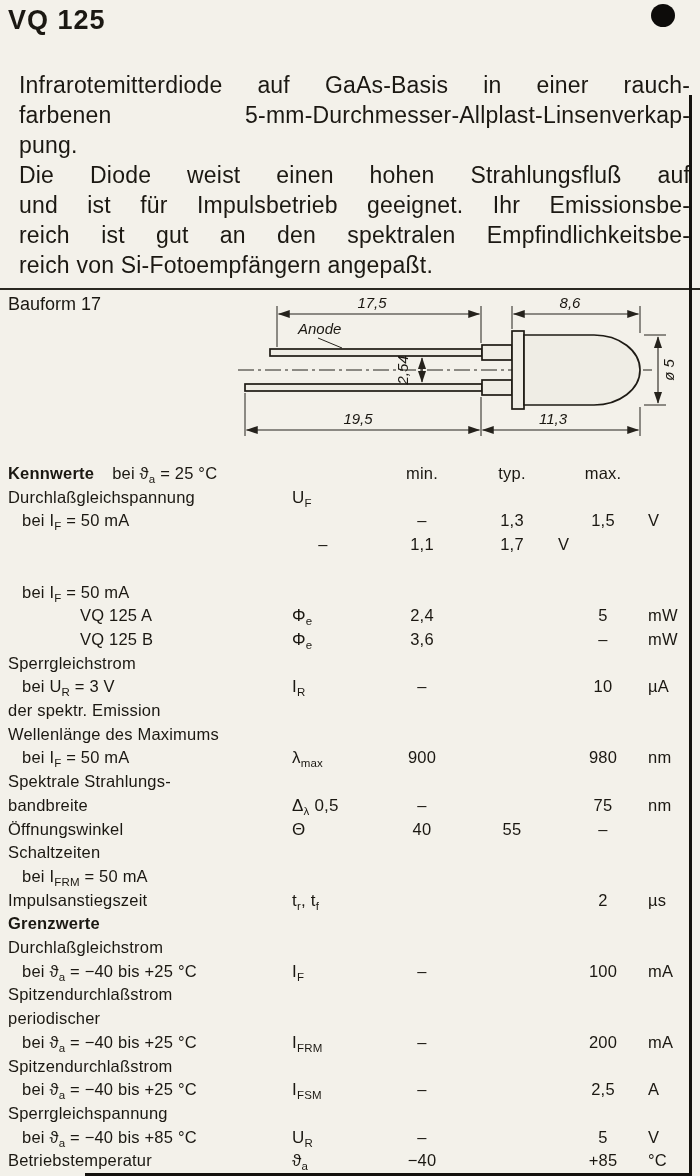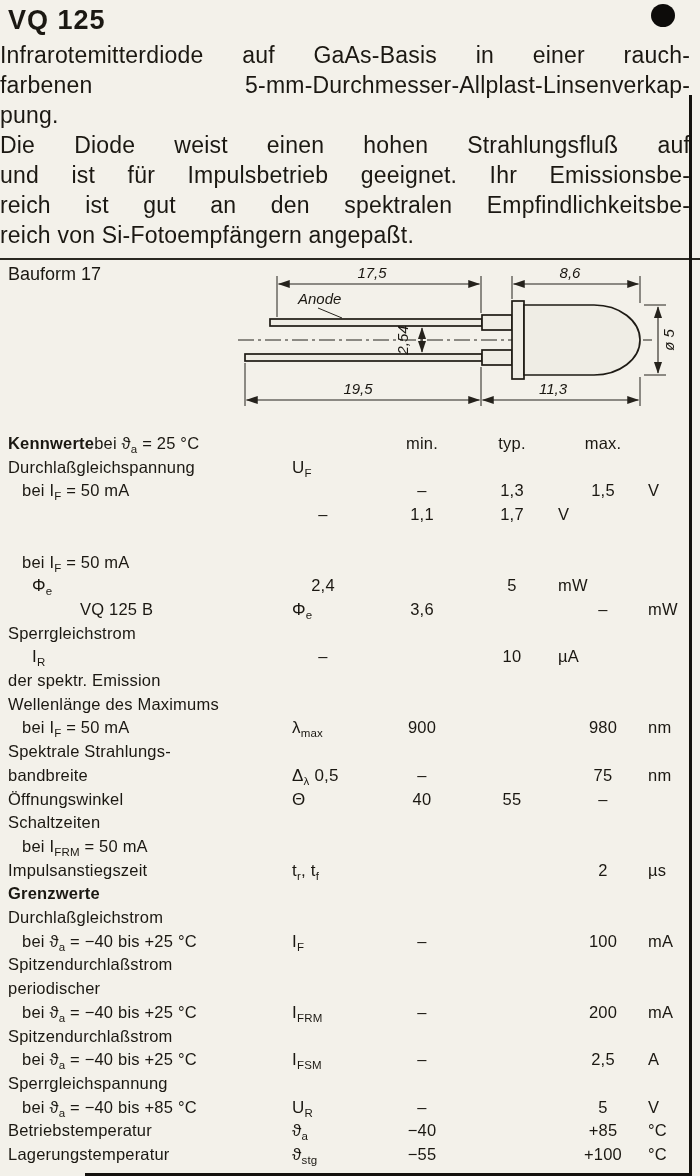--- a/index.html
+++ b/index.html
@@ -17,21 +17,21 @@
     position: absolute; top: 4px; left: 651px;
     width: 24px; height: 23px; border-radius: 50%;
     background: #0d0c0a;
   }
 
   .title {
     font-size: 27px; font-weight: bold; letter-spacing: 1px;
     padding: 5px 0 2px 8px;
   }
 
-  .intro { padding: 2px 10px 0 0; font-size: 23px; line-height: 30px; }
+  .intro { padding: 2px 10px 0 19px; font-size: 23px; line-height: 30px; margin-top: 30px; }
   .intro .line { text-align: justify; text-align-last: justify; letter-spacing: 0.2px; white-space: normal; }
   .intro .line.last { text-align-last: left; }
 
   .rule { border-top: 2px solid #2a2822; margin-top: 8px; }
 
   .drawing { position: relative; height: 168px; }
   .dim  { stroke: #25221c; stroke-width: 1.1; fill: none; }
   .ext  { stroke: #25221c; stroke-width: 1; fill: none; }
   .part { stroke: #1e1b15; stroke-width: 1.7; fill: #efede5; }
   .cl   { stroke: #25221c; stroke-width: 1; stroke-dasharray: 16 4 3 4; }
@@ -45,21 +45,21 @@
     line-height: 23.7px; min-height: 23.7px;
   }
   .c.lab { white-space: nowrap; }
   .ind1 { padding-left: 14px; }
   .ind2 { padding-left: 72px; }
   .c.sym { padding-left: 24px; font-size: 17px; white-space: nowrap; }
   .c.val { text-align: center; }
   .c.unit { text-align: left; }
   sub { font-size: 11.5px; line-height: 0; }
   .bold, .boldrow .c.lab { font-weight: bold; }
-  .cond { margin-left: 0; font-weight: normal; }
+  .cond { margin-left: 18px; font-weight: normal; }
 
   .edge-right { position: absolute; top: 95px; right: 8px; bottom: 0; width: 3px; background: #14120e; }
   .edge-bottom { position: absolute; left: 85px; right: 8px; bottom: 0; height: 3px; background: #14120e; }
 </style>
 </head>
 <body>
 
 <div class="page">
 
   <div class="corner-dot"></div>
@@ -173,20 +173,21 @@
       </div>
       <div class="trow">
         <div class="c lab ind1"><span>bei I</span><sub>F</sub><span> = 50 mA</span></div>
         <div class="c sym"></div>
         <div class="c val"></div>
         <div class="c val"></div>
         <div class="c val"></div>
         <div class="c unit"></div>
       </div>
       <div class="trow">
+        <div class="c lab ind2"><span>VQ 125 A</span></div>
         <div class="c sym"><span>Φ</span><sub>e</sub></div>
         <div class="c val">2,4</div>
         <div class="c val"></div>
         <div class="c val">5</div>
         <div class="c unit">mW</div>
       </div>
       <div class="trow">
         <div class="c lab ind2"><span>VQ 125 B</span></div>
         <div class="c sym"><span>Φ</span><sub>e</sub></div>
         <div class="c val">3,6</div>
@@ -196,20 +197,21 @@
       </div>
       <div class="trow">
         <div class="c lab ind0"><span>Sperrgleichstrom</span></div>
         <div class="c sym"></div>
         <div class="c val"></div>
         <div class="c val"></div>
         <div class="c val"></div>
         <div class="c unit"></div>
       </div>
       <div class="trow">
+        <div class="c lab ind1"><span>bei U</span><sub>R</sub><span> = 3 V</span></div>
         <div class="c sym"><span>I</span><sub>R</sub></div>
         <div class="c val">–</div>
         <div class="c val"></div>
         <div class="c val">10</div>
         <div class="c unit">µA</div>
       </div>
       <div class="trow">
         <div class="c lab ind0"><span>der spektr. Emission</span></div>
         <div class="c sym"></div>
         <div class="c val"></div>

